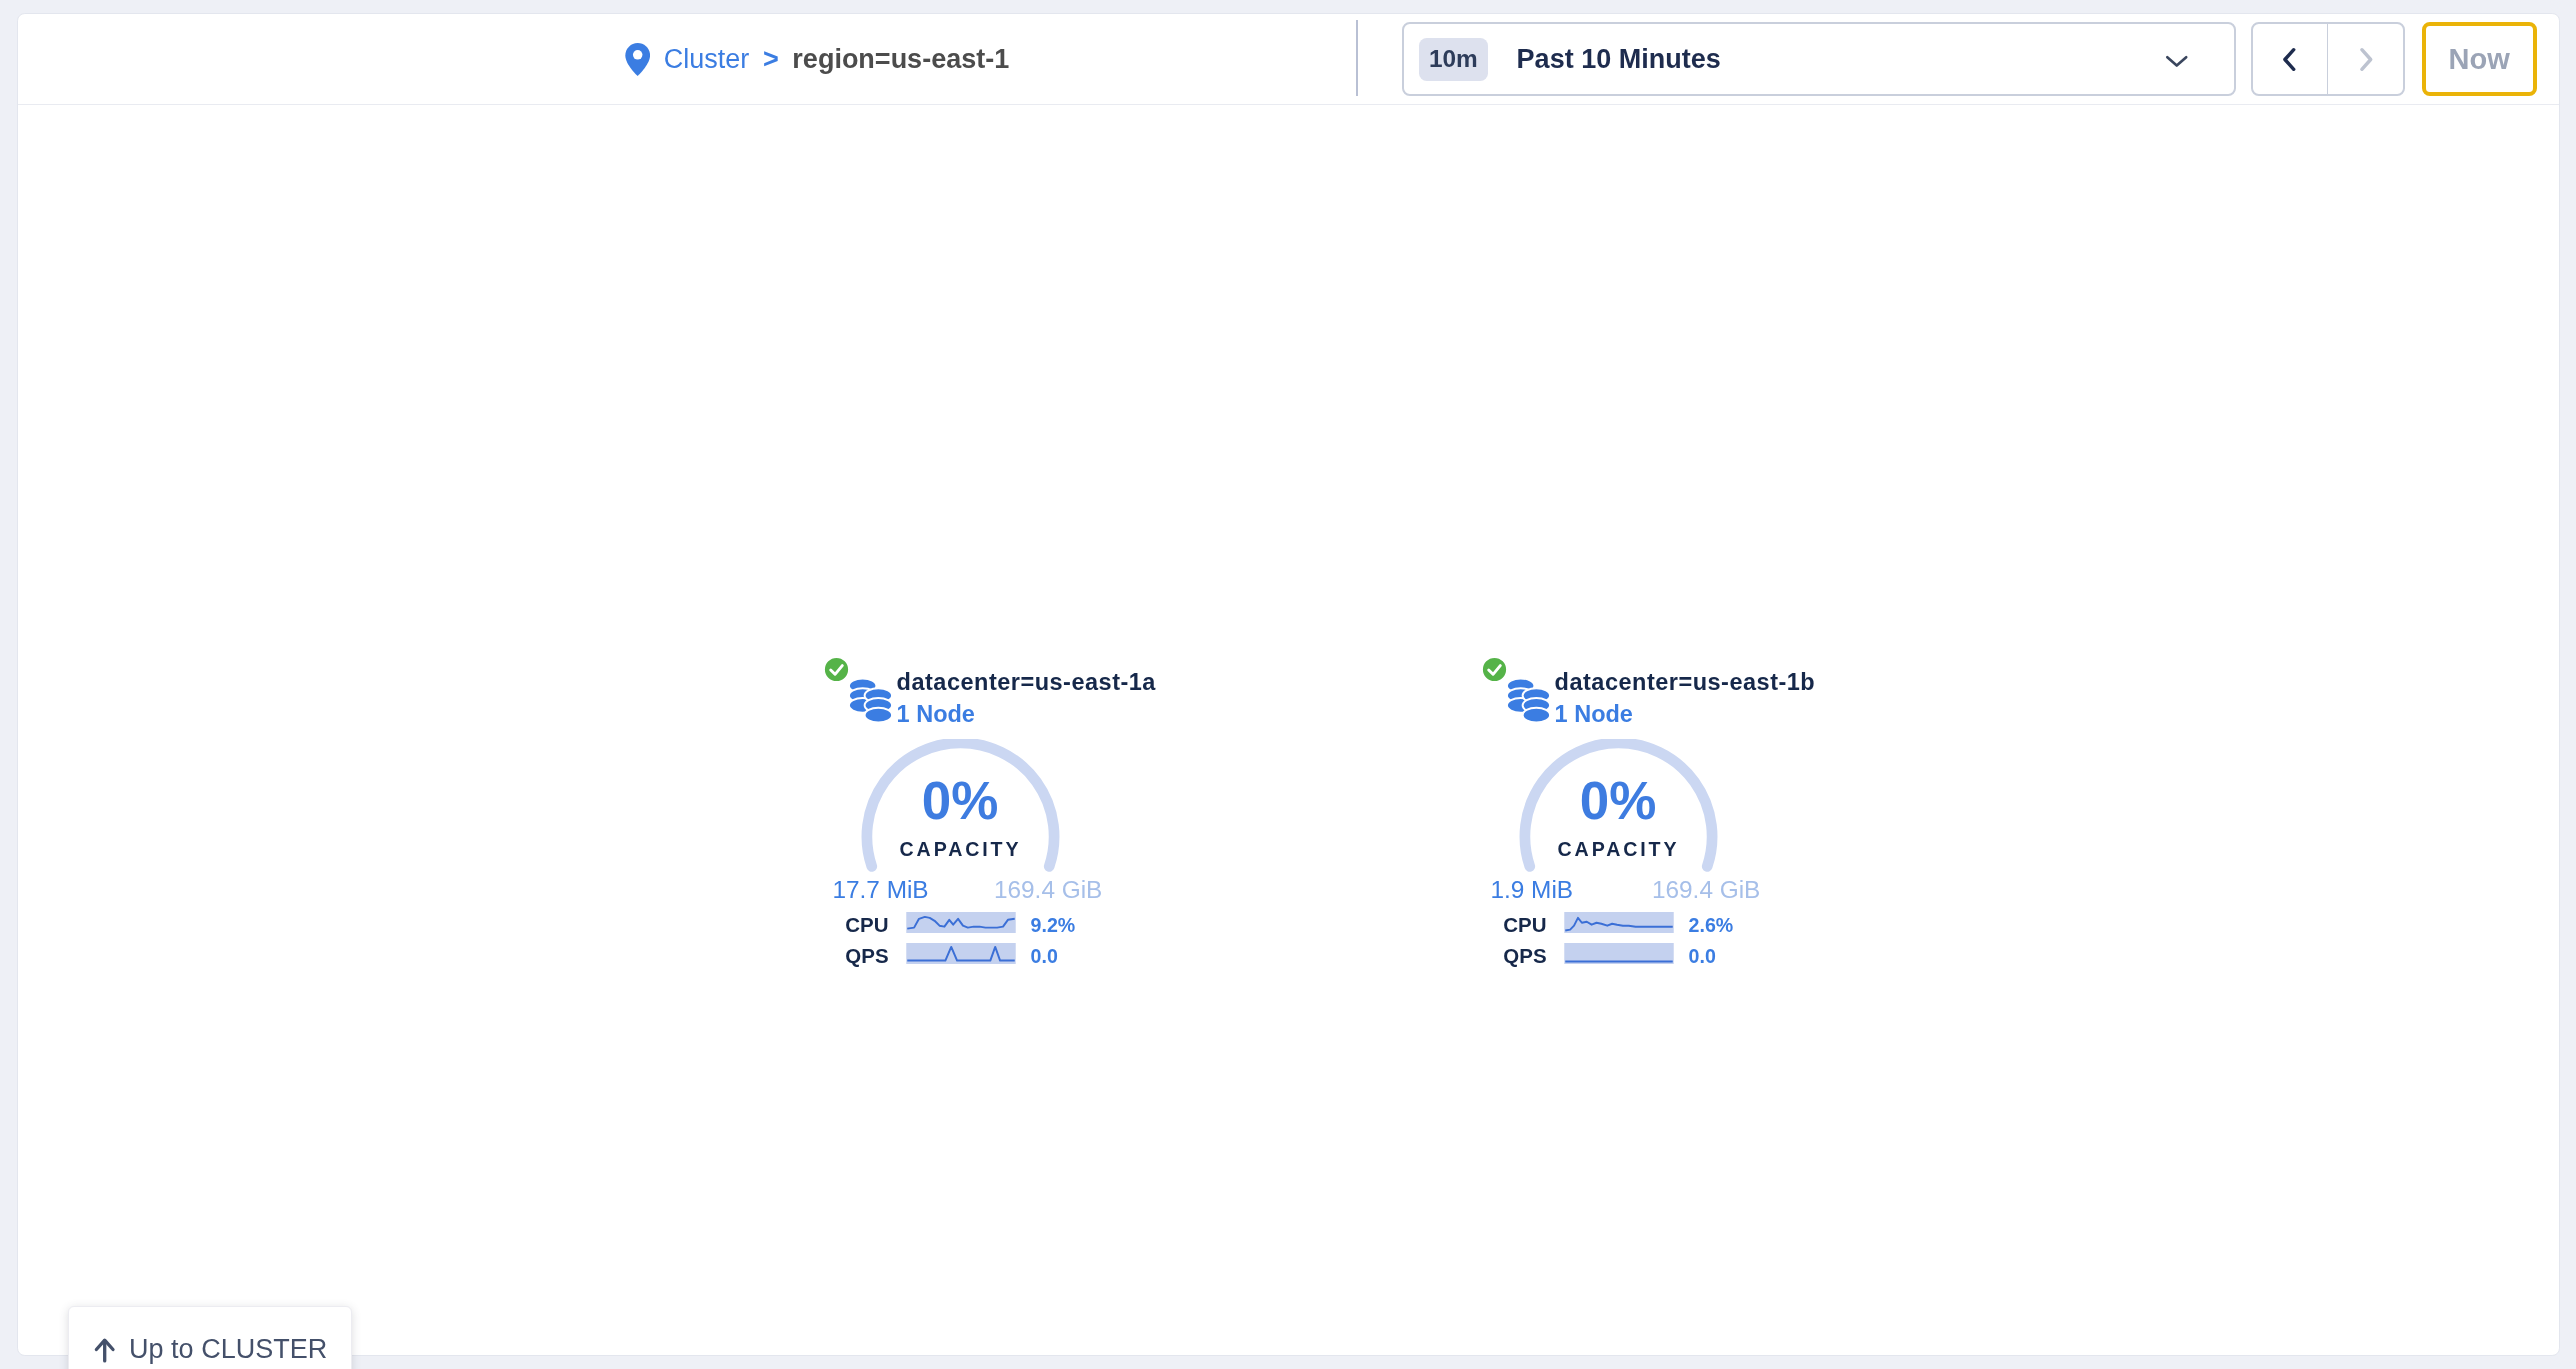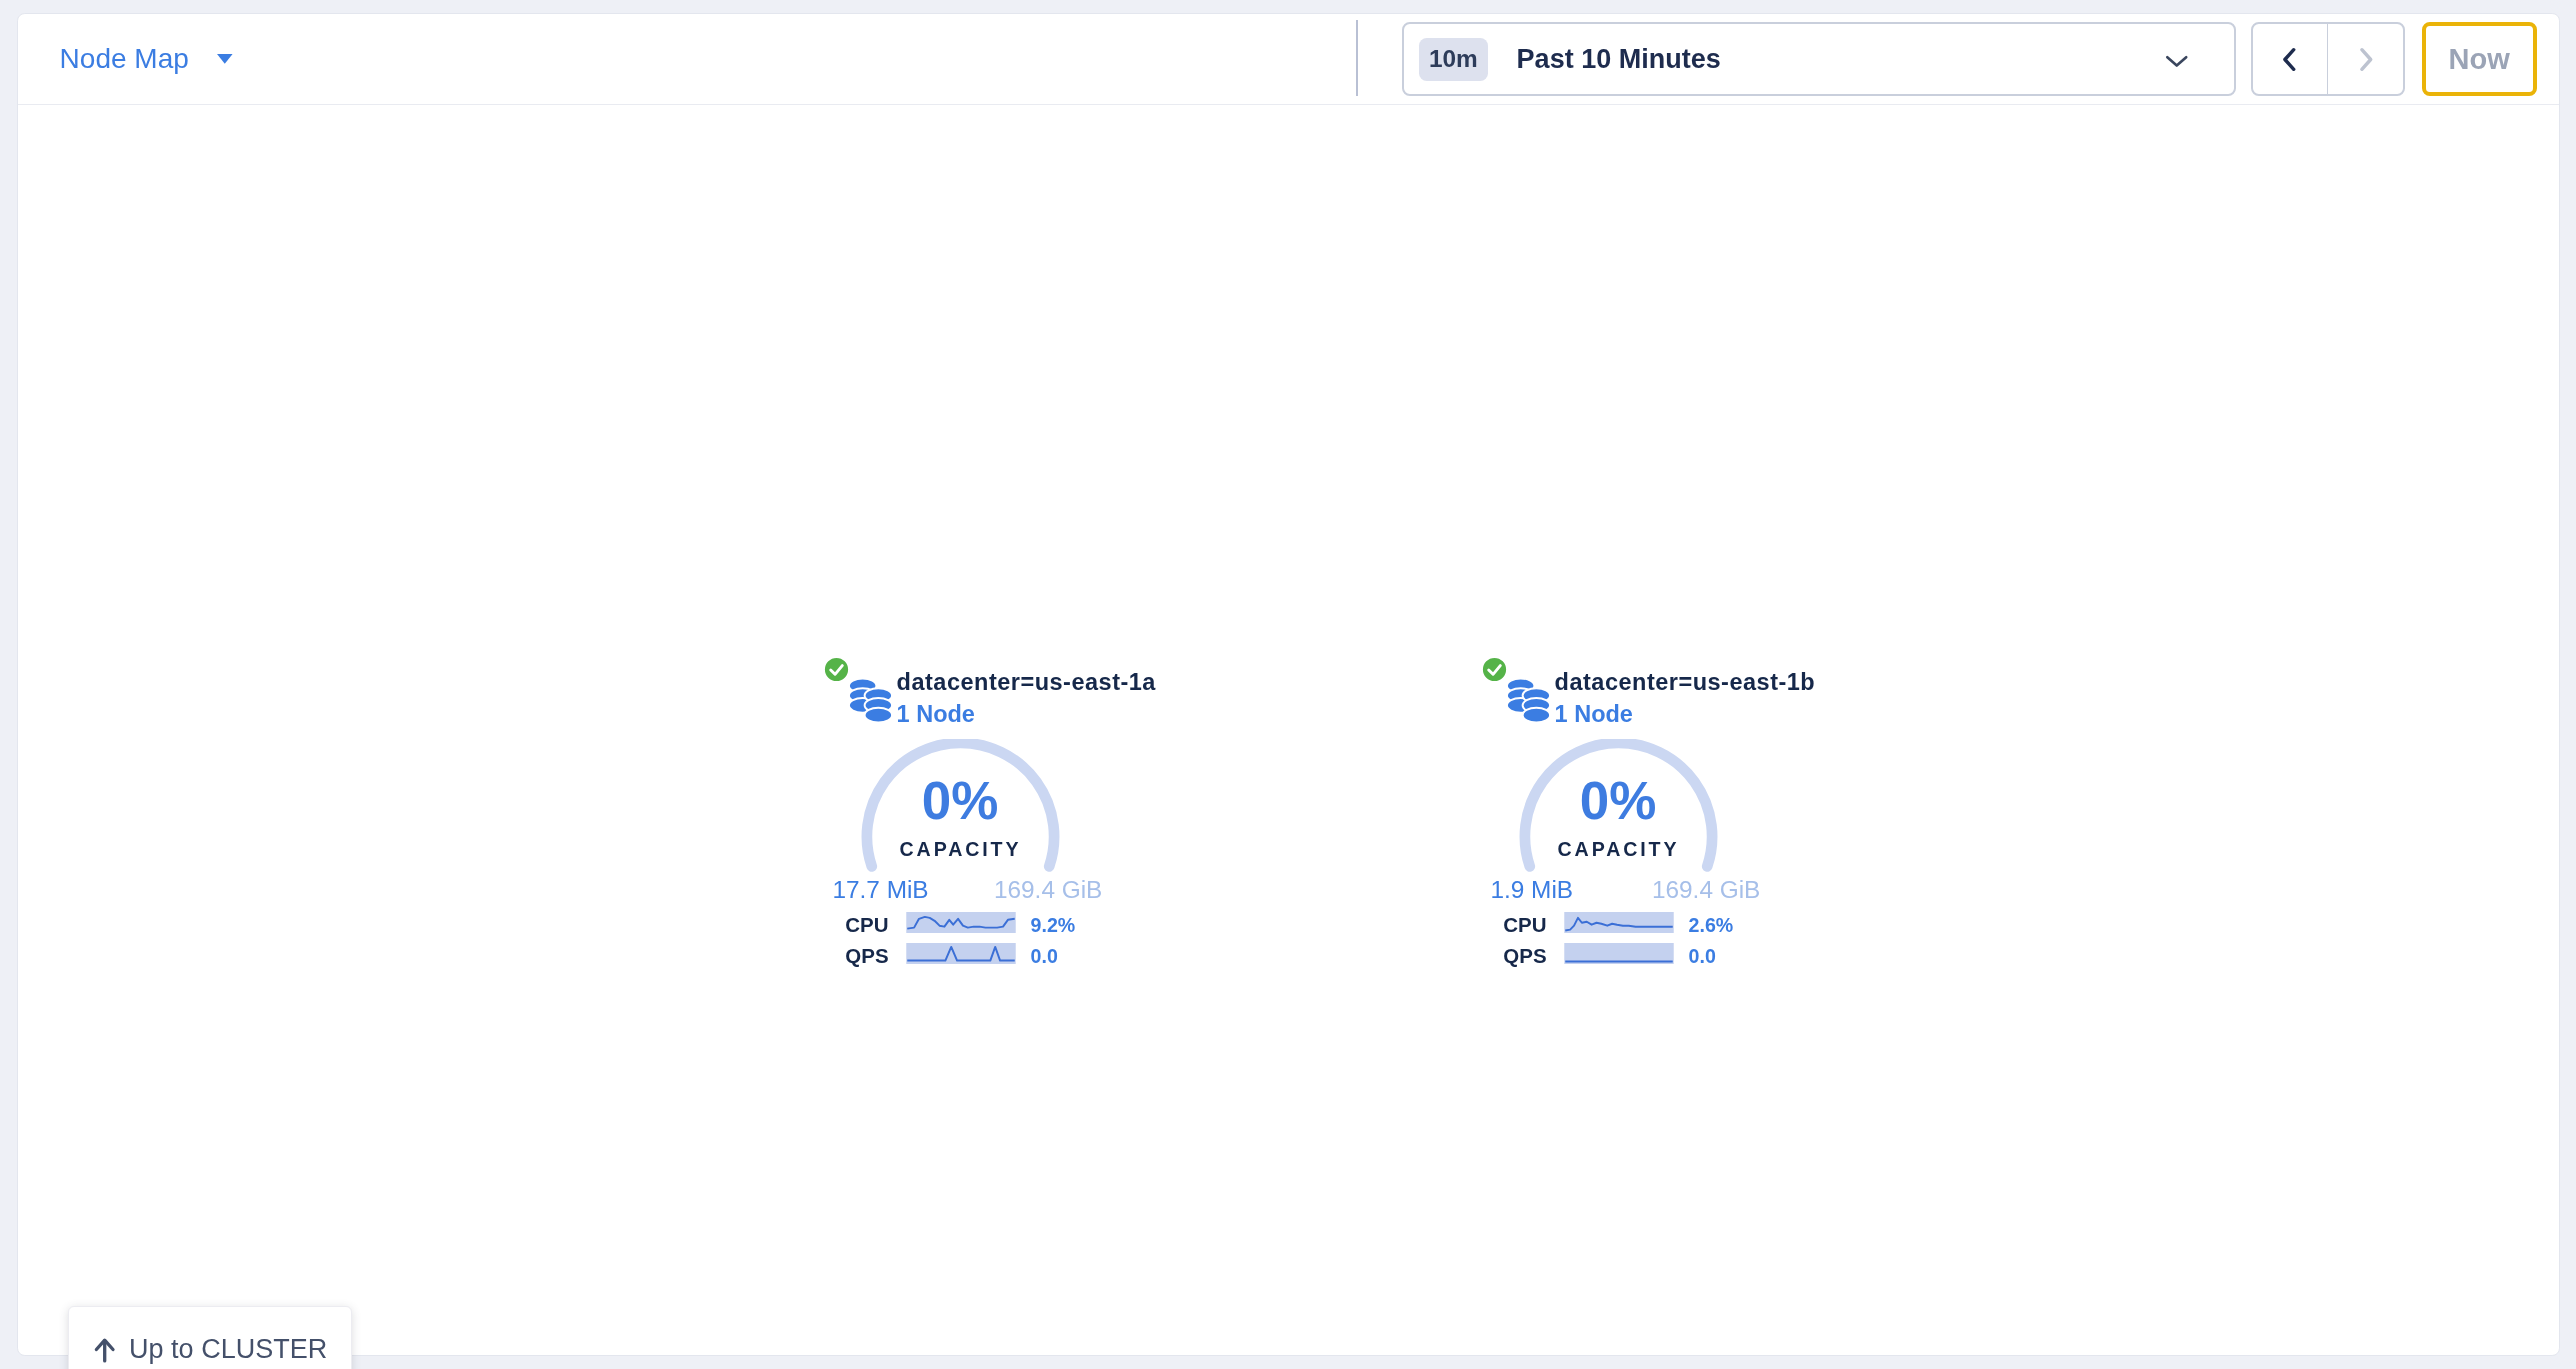--- a/index.html
+++ b/index.html
@@ -118,27 +118,30 @@
     font-size:27px; color:#44506a; cursor:pointer;
   }
 </style>
 </head>
 <body>
 
 <div class="window">
 
   <div class="topbar">
 
-    <div class="view-selector">
-      <span>Node Map</span>
-      <svg width="17.6" height="11.7" viewBox="0 0 18 12">
-        <path d="M1 1 L17 1 L9 11 Z" fill="#3b7de2"></path>
-      </svg>
-    </div>
-
+
+    <div class="breadcrumb">
+      <svg width="25.4" height="33" viewBox="0 0 24 32">
+        <path d="M12 0C5.4 0 0 5.4 0 12c0 9 12 20 12 20s12-11 12-20C24 5.4 18.6 0 12 0z" fill="#3b7de2"></path>
+        <circle cx="12" cy="11.5" r="4.6" fill="#ffffff"></circle>
+      </svg>
+      <span class="crumb-link">Cluster</span>
+      <span class="crumb-sep">&gt;</span>
+      <span class="crumb-current">region=us-east-1</span>
+    </div>
 
     <div class="header-divider"></div>
 
     <div class="time-dropdown">
       <span class="time-badge">10m</span>
       <span class="time-label">Past 10 Minutes</span>
       <svg class="time-chevron" width="23.5" height="14.7" viewBox="0 0 22 14">
         <polyline points="2,3 11,11 20,3" fill="none" stroke="#3a465e" stroke-width="2.5" stroke-linecap="round" stroke-linejoin="round"></polyline>
       </svg>
     </div>

